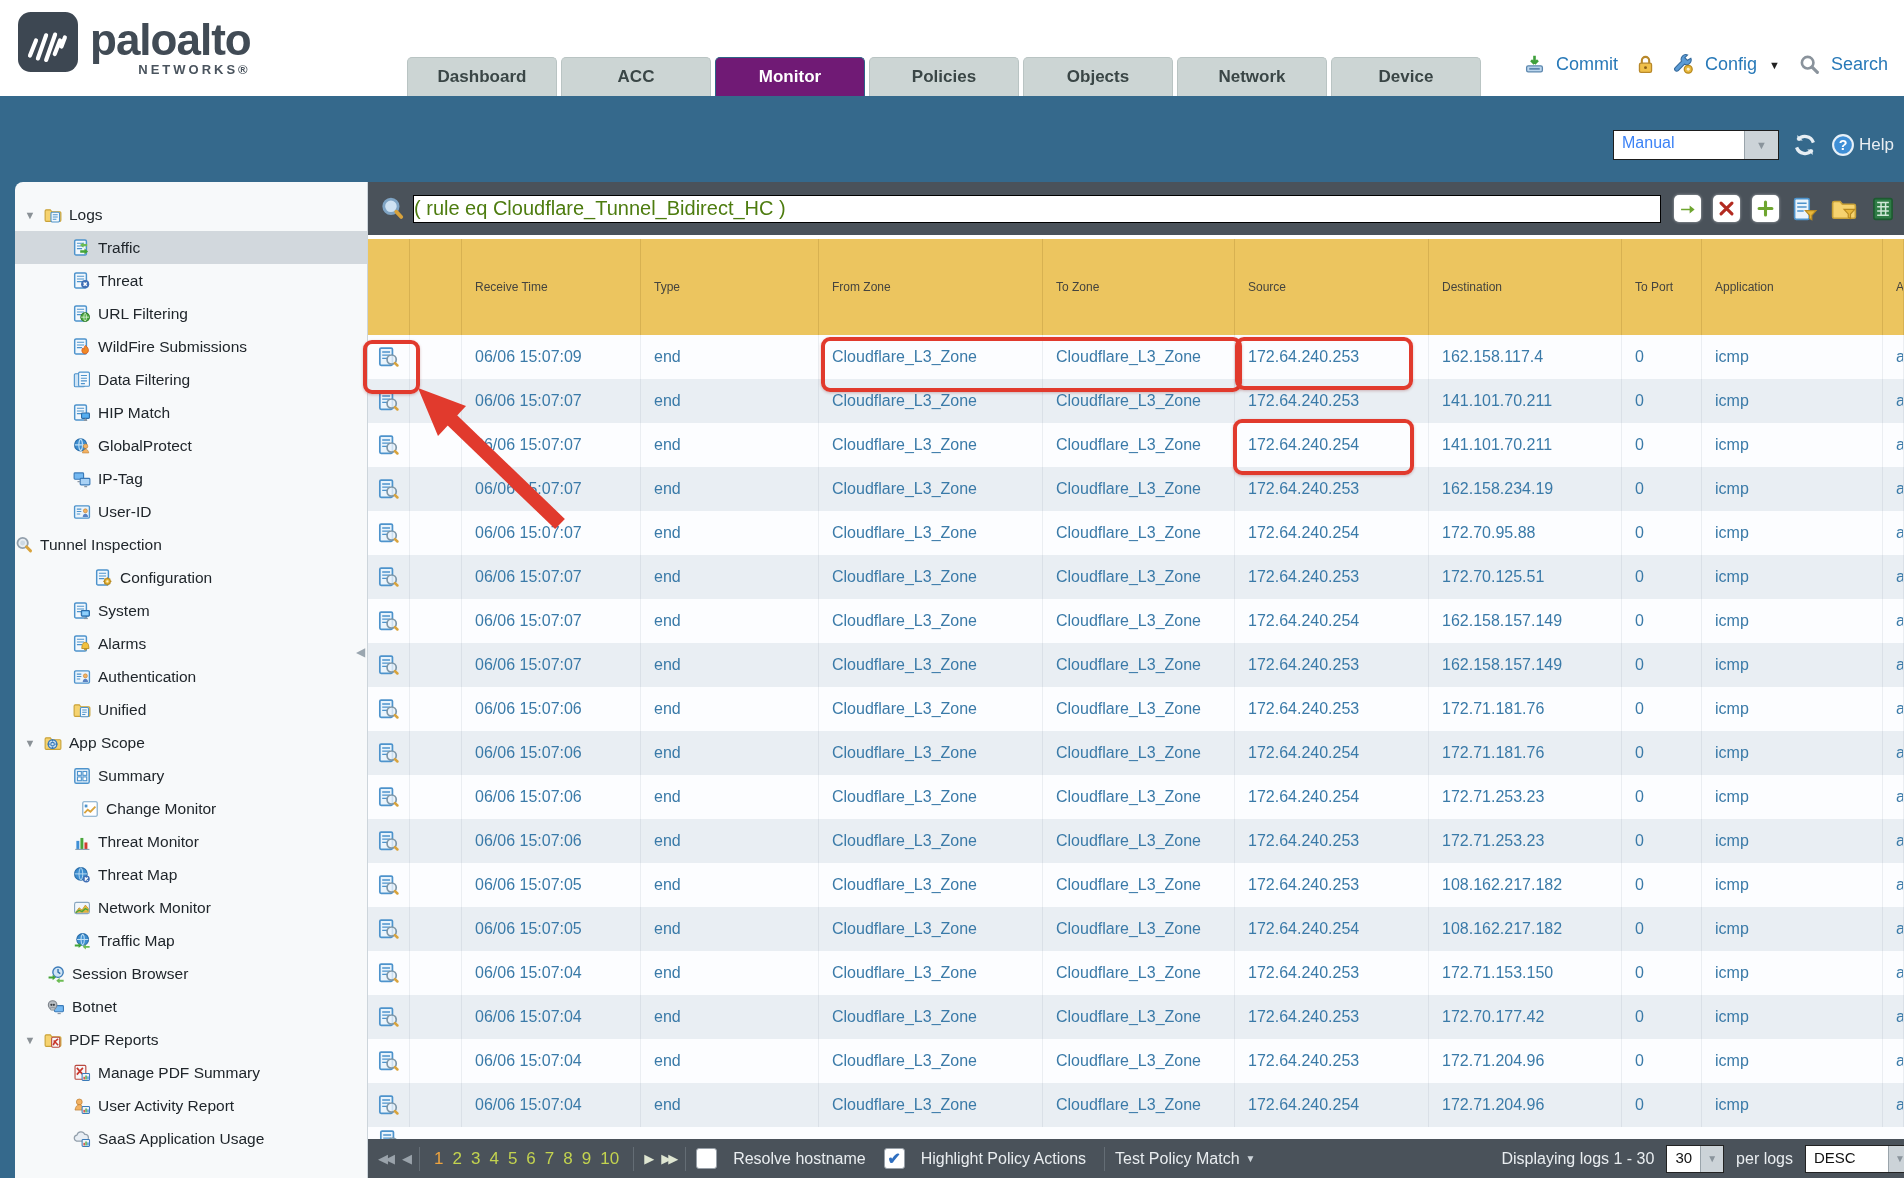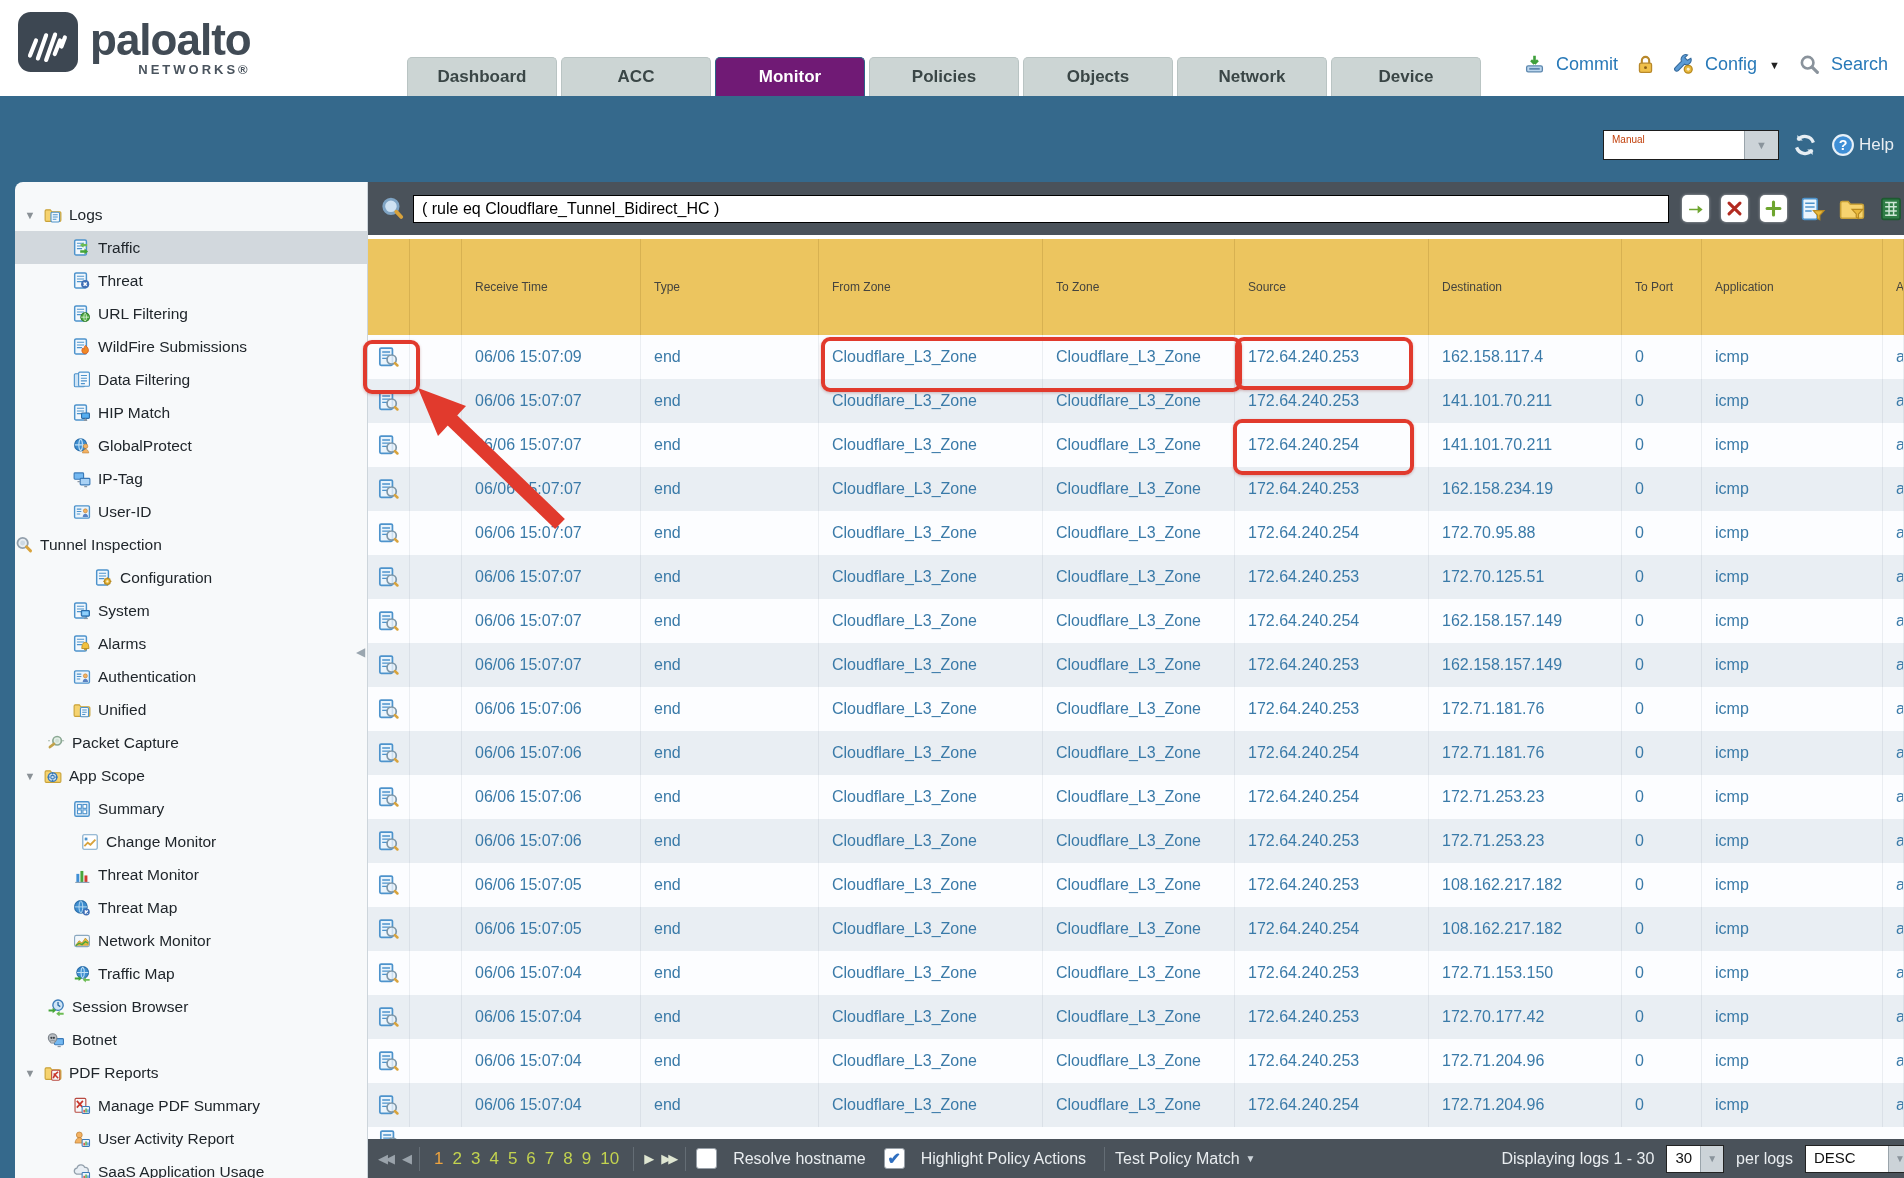--- a/index.html
+++ b/index.html
@@ -19,39 +19,39 @@
   .tab{width:148px;height:38px;line-height:38px;text-align:center;background:#ccd5d4;color:#3a4646;
        font-size:17px;font-weight:700;border-radius:5px 5px 0 0;border:1px solid #b9c4c3;border-bottom:none;cursor:pointer}
   .tab.active{background:#701a75;color:#ffffff;border-color:#2d6486}
   .top-actions{position:absolute;right:16px;top:54px;display:flex;align-items:center;gap:11px;font-size:18px;color:#2879b8}
   .top-actions .lbl{cursor:pointer}
   .ticon{width:21px;height:21px;display:inline-block;vertical-align:middle}
   .caret{color:#222;font-size:11px;margin-left:1px}
   
   .band-controls{position:absolute;top:130px;right:10px;display:flex;align-items:center;gap:14px;z-index:3}
   .interval{display:flex;height:28px;border:1px solid #1d1d1d;background:#fff;cursor:pointer}
-  .interval .val{width:112px;padding:3px 20px 0 8px;font-size:10px;color:#c2410c}
+  .interval .val{width:112px;padding:3px 10px 0 8px;font-size:16px;color:#3b82f6}
   .interval .arr{width:33px;background:#ccd3d8;border-left:1px solid #9aa4ab;display:flex;align-items:center;justify-content:center;color:#8a949c;font-size:11px}
   .band-ic{width:24px;height:24px;display:inline-block}
   .help-wrap{display:flex;align-items:center;gap:4px;color:#e9eef2;font-size:17px}
   
   .sidebar{position:absolute;left:15px;top:182px;width:353px;height:996px;background:#f7f9fa;
            border-radius:8px 0 0 0;overflow:hidden;z-index:2;border-right:1px solid #cdd5db;padding-top:16px;box-sizing:border-box}
   .snav-item{height:33px;display:flex;align-items:center;gap:7px;font-size:15.5px;color:#20262b;cursor:pointer;white-space:nowrap}
   .snav-item.selected{background:#d2d8dd}
   .snav-tri{width:14px;text-align:center;color:#8a9196;font-size:11px;flex:0 0 14px}
   .snav-ic{width:18px;height:18px;flex:0 0 18px}
   .collapse-handle{position:absolute;left:356px;top:645px;z-index:4;color:#9aa6af;font-size:12px;cursor:pointer}
   
   .content{position:absolute;left:368px;top:182px;width:1536px;height:996px;background:#ffffff;z-index:1}
   .filterbar{position:absolute;left:0;top:0;width:100%;height:53px;background:#4a525a;display:flex;align-items:center;
              padding-left:12px;box-sizing:border-box}
   .fmag{width:25px;height:25px;flex:0 0 25px;margin-right:8px}
-  .fquery{width:1246px;height:26px;border:1px solid #000;background:#fff;font-size:16px;color:#000000;
-          padding:0 8px;font-family:"Liberation Sans",sans-serif}
+  .fquery{width:1246px;height:26px;border:1px solid #000;background:#fff;font-size:20px;color:#4d7c0f;
+          padding:0 0;font-family:"Liberation Sans",sans-serif}
   .ftools{display:flex;align-items:center;gap:12px;margin-left:13px}
   .fbtn{width:27px;height:27px;cursor:pointer;display:flex;align-items:center;justify-content:center}
   .fbtn.boxed{background:#fff;border-radius:5px;box-shadow:0 0 3px rgba(255,255,255,.55)}
   .fbtn svg{width:19px;height:19px}
   .fbtn.flat svg{width:26px;height:26px}
   
   :root{--cols:42px 52px 179px 178px 224px 192px 194px 193px 80px 181px minmax(0,1fr)}
   .thead{position:absolute;left:0;top:55px;width:100%;height:98px;background:#ecc55f;display:grid;
          grid-template-columns:var(--cols);border-top:2px solid #fff;box-sizing:border-box}
   .hc{display:flex;align-items:center;padding-left:13px;font-size:12px;color:#45443e;
@@ -295,29 +295,20 @@
       <span>Authentication</span>
     </div>
     <div class="snav-item" style="padding-left: 58px;">
       <span class="snav-ic"><svg viewBox="0 0 16 16" style="width:18px;height:18px">
           <path d="M1 4.4c0-.6.4-1 1-1h3.6l1.4 1.7H14c.6 0 1 .4 1 1v6.6c0 .6-.4 1-1 1H2c-.6 0-1-.4-1-1z" fill="#f6d36f" stroke="#c9a238" stroke-width="1"></path>
           <rect x="6.6" y="5.8" width="7.2" height="8.2" rx="1" fill="#f2f8fd" stroke="#4d93cc" stroke-width="1"></rect>
           <path d="M8.2 8h4M8.2 10h4M8.2 12h2.8" stroke="#4d93cc" stroke-width=".9"></path>
         </svg></span>
       <span>Unified</span>
     </div>
-    <div class="snav-item" style="padding-left: 32px;">
-      <span class="snav-ic"><svg viewBox="0 0 16 16" style="width:18px;height:18px">
-          <circle cx="9" cy="6" r="3.8" fill="#e4efe7" stroke="#8aa893" stroke-width="1.5"></circle>
-          <circle cx="9" cy="6" r="1.8" fill="#cfe0d4"></circle>
-          <path d="M6.2 8.8 2.6 11.6" stroke="#c2a24a" stroke-width="2.4" stroke-linecap="round"></path>
-          <path d="M13.4 6h1.8M1 6h1.6" stroke="#9fb4a6" stroke-width="1.1"></path>
-        </svg></span>
-      <span>Packet Capture</span>
-    </div>
     <div class="snav-item" style="padding-left: 8px;">
       <span class="snav-tri">▼</span>
       <span class="snav-ic"><svg viewBox="0 0 16 16" style="width:18px;height:18px">
           <path d="M1 4.4c0-.6.4-1 1-1h3.6l1.4 1.7H14c.6 0 1 .4 1 1v6.6c0 .6-.4 1-1 1H2c-.6 0-1-.4-1-1z" fill="#f6d36f" stroke="#c9a238" stroke-width="1"></path>
           <circle cx="7.6" cy="9" r="3.8" fill="#cfe4f5" stroke="#3a7ab8" stroke-width="1.2"></circle>
           <circle cx="7.6" cy="9" r="1.6" fill="none" stroke="#3a7ab8"></circle>
           <path d="M7.6 4.6v2M7.6 11.4v2M3.2 9h2M10 9h2" stroke="#3a7ab8" stroke-width="1.1"></path>
         </svg></span>
       <span>App Scope</span>
     </div>

